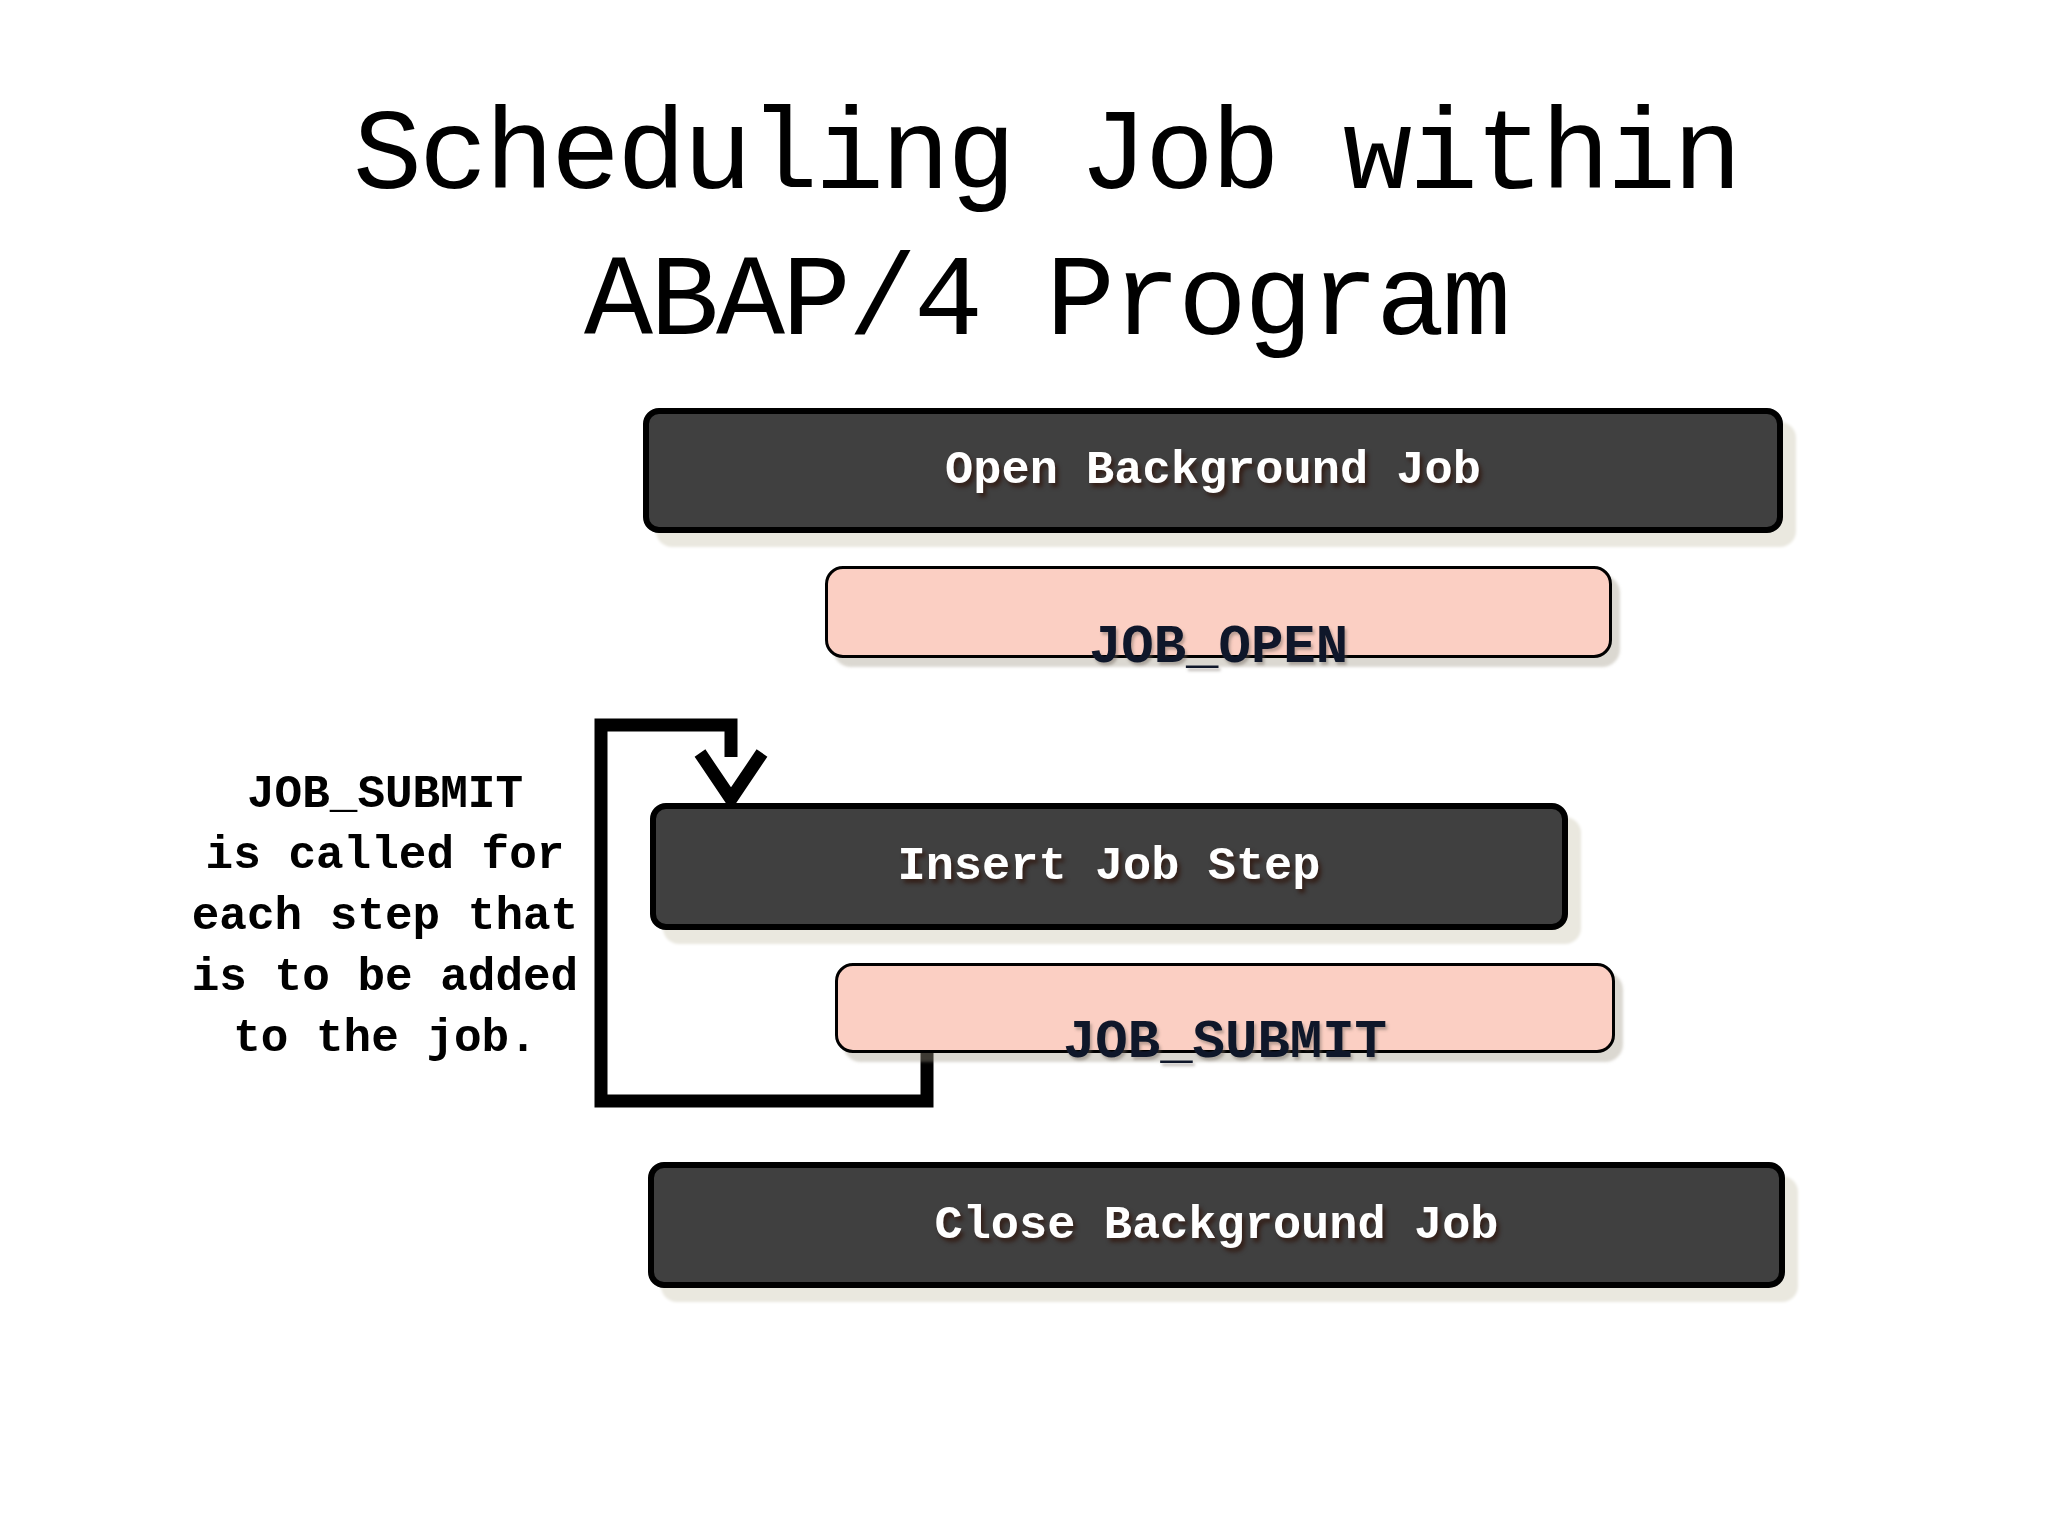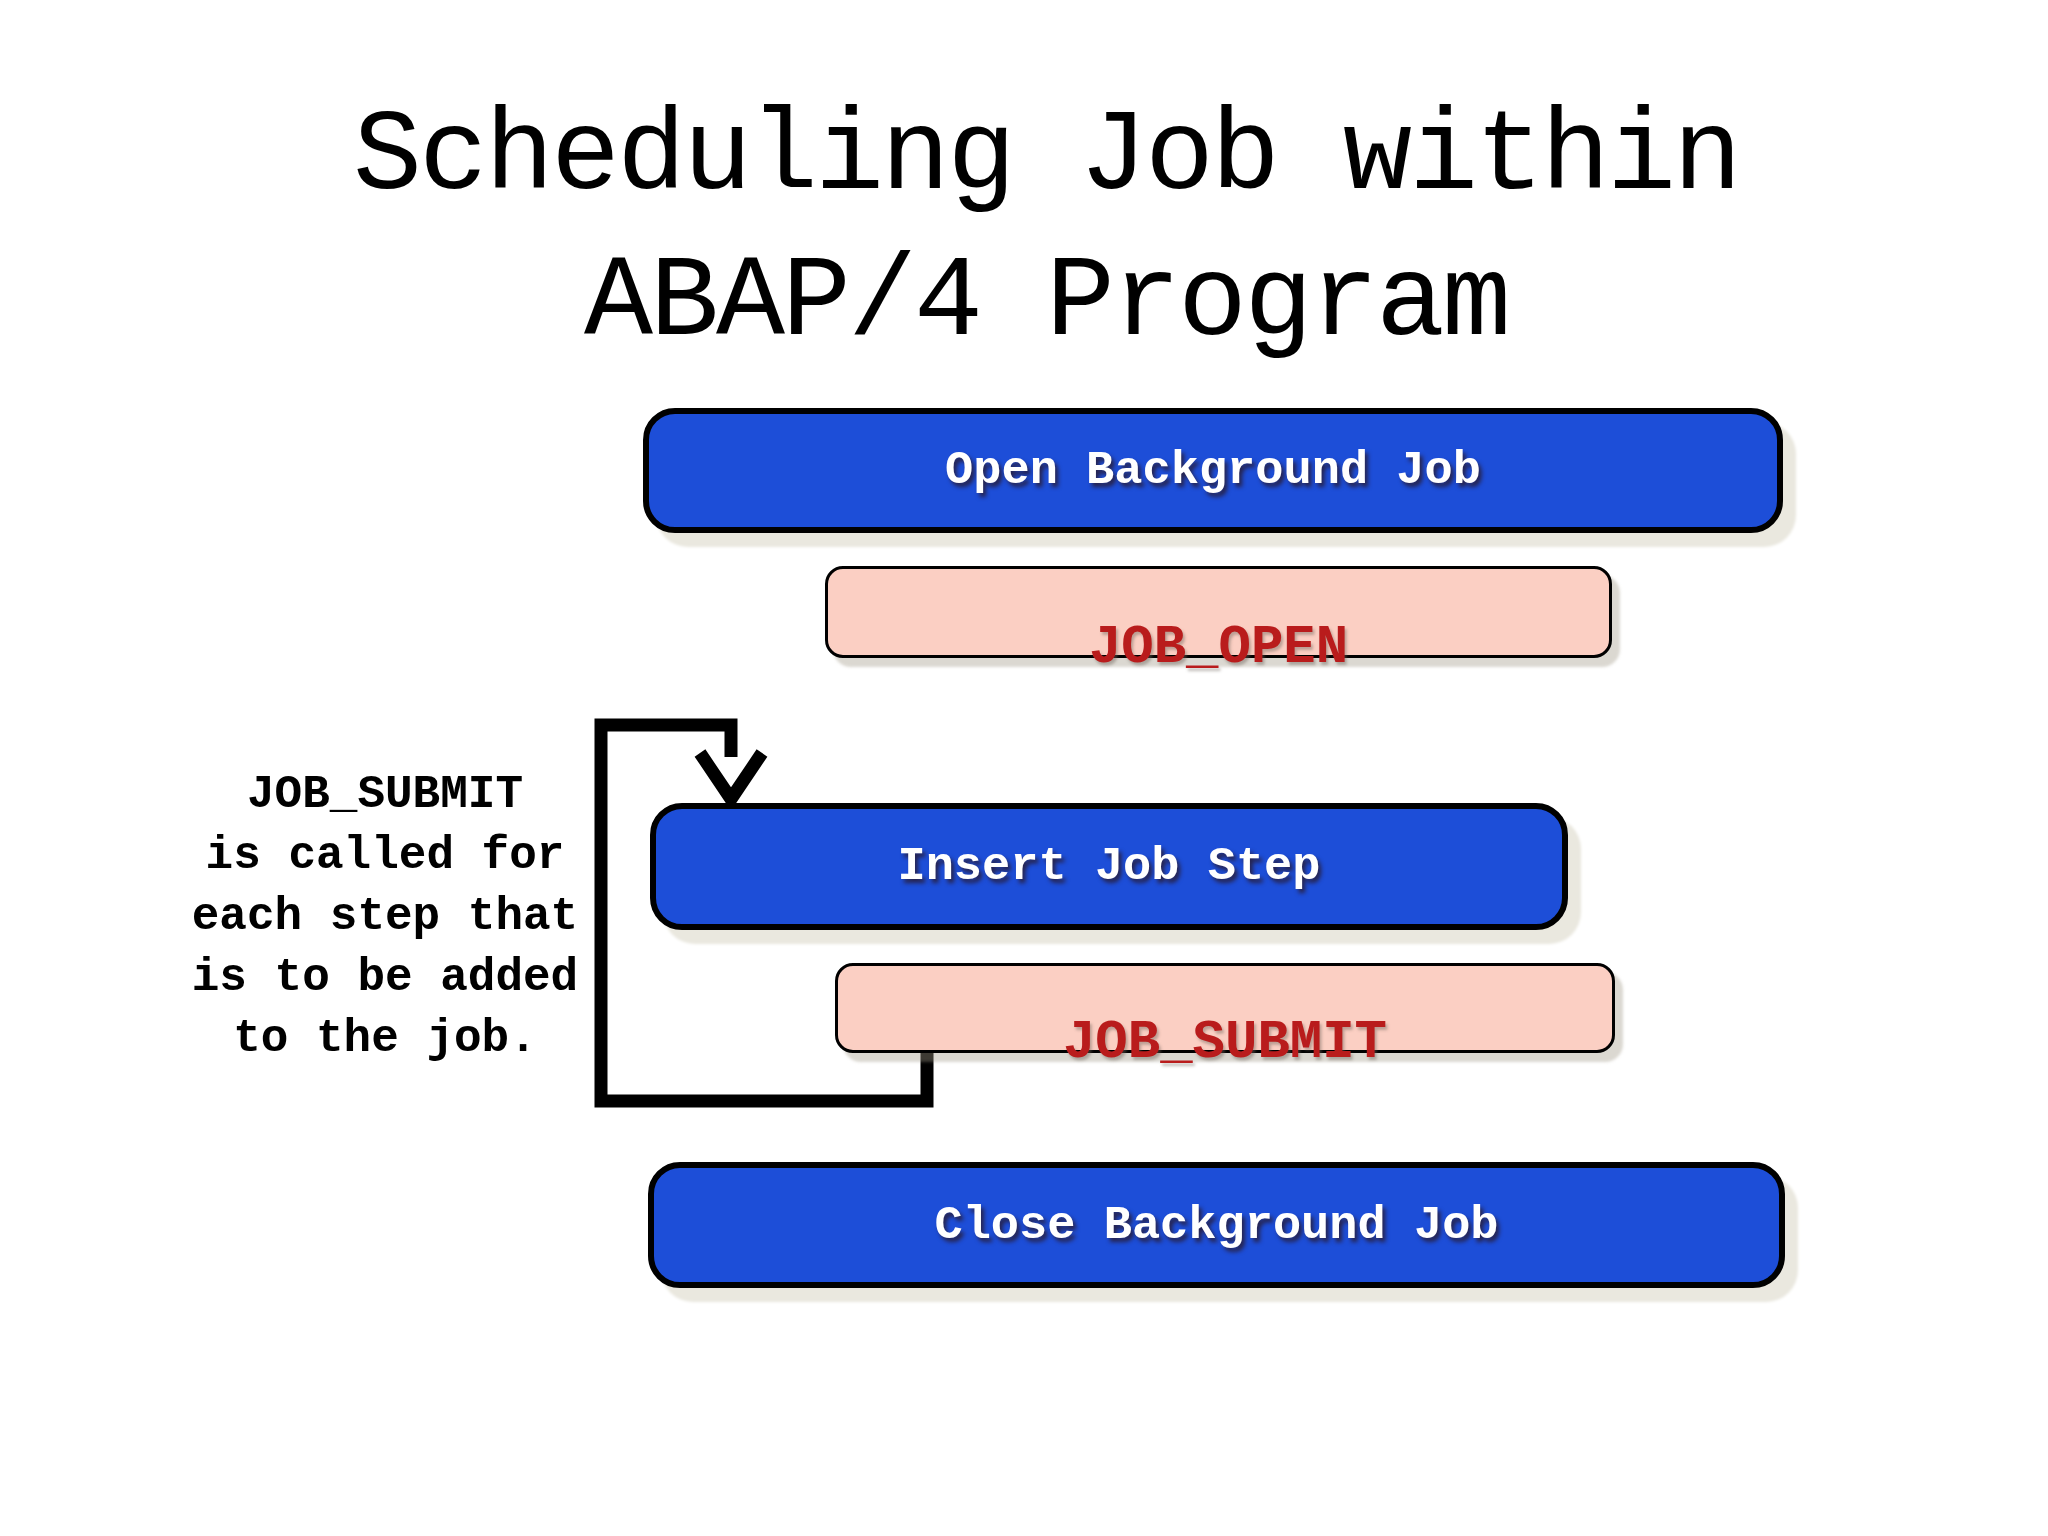--- a/index.html
+++ b/index.html
@@ -27,23 +27,23 @@
     font-size: 115px;
     line-height: 146px;
     font-weight: 400;
     letter-spacing: -3px;
     color: #000000;
   }
 
   
   .step-box {
     position: absolute;
-    background: #1d4ed8;
+    background: #404040;
     border: 6px solid #000000;
-    border-radius: 32px;
+    border-radius: 16px;
     box-sizing: border-box;
     box-shadow: 13px 14px 3px #EAE8DF;
     display: flex;
     align-items: center;
     justify-content: center;
   }
   .step-label {
     color: #ffffff;
     font-size: 47px;
     font-weight: 700;
@@ -65,21 +65,21 @@
   }
   .fn-label {
     position: absolute;
     left: 0;
     right: 0;
     bottom: -20px;
     line-height: 1;
     font-size: 54px;
     font-weight: 700;
     text-align: center;
-    color: #b91c1c;
+    color: #0f172a;
     text-shadow: 2px 3px 3px rgba(110, 100, 92, 0.45);
     white-space: nowrap;
   }
   .fn-open  { left: 825px; top: 566px;  width: 787px; height: 92px; }
   .fn-submit{ left: 835px; top: 963px;  width: 780px; height: 90px; }
   .fn-close { left: 832px; top: 1318px; width: 780px; height: 94px; }
 
   
   .side-note {
     position: absolute;

